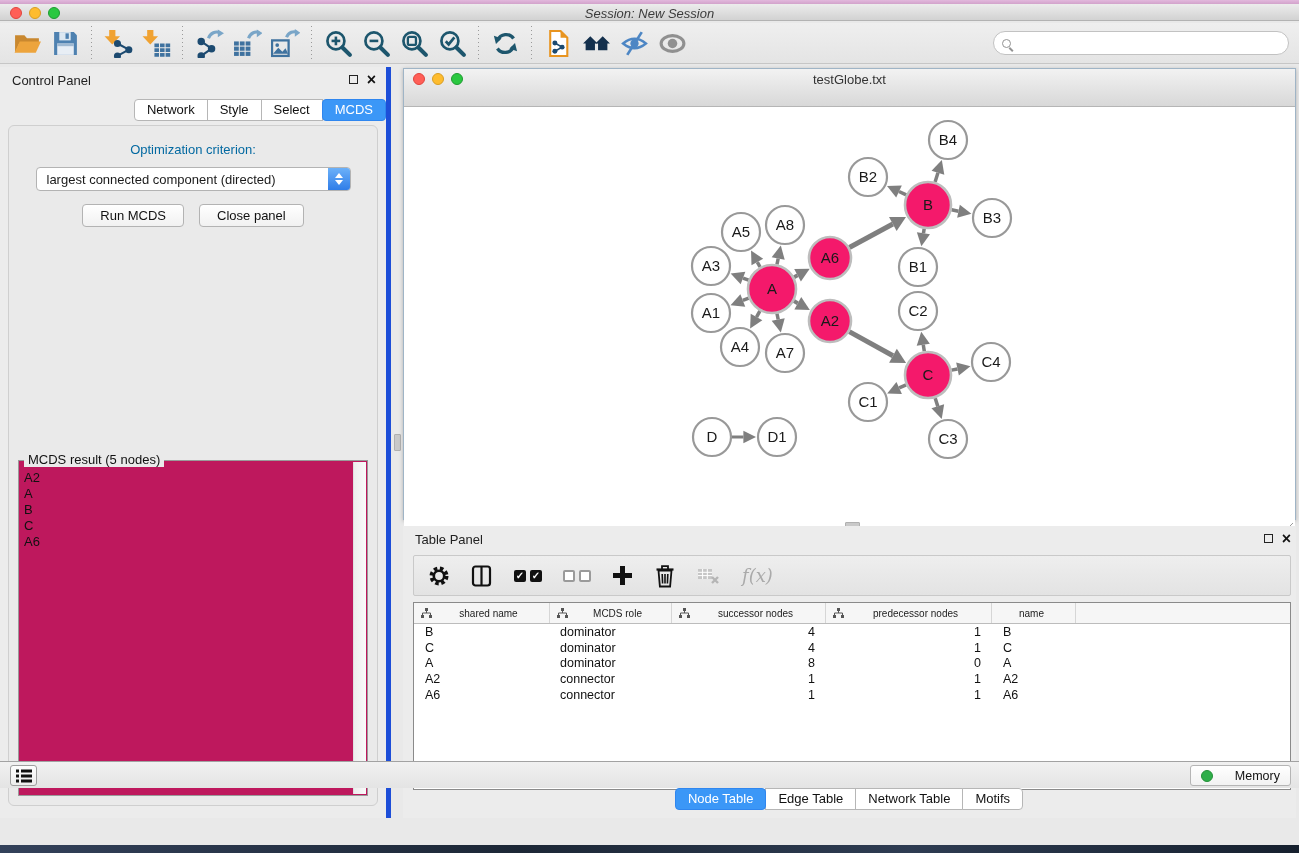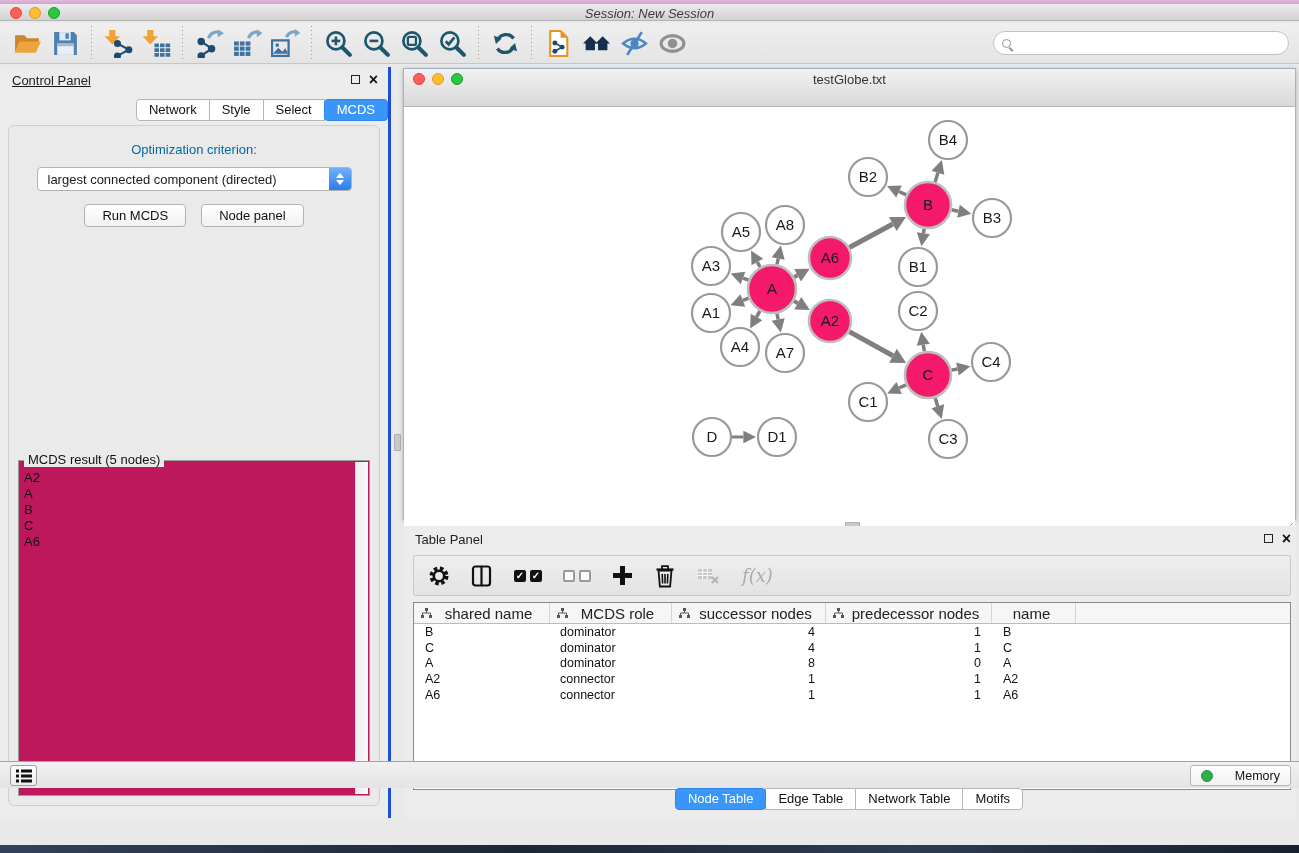--- a/index.html
+++ b/index.html
@@ -28,21 +28,21 @@
   .tsep { width:1px; height:34px; margin:0 7px; background-image:linear-gradient(#9a9a9a 30%, transparent 30%); background-size:1px 4px; }
   .searchbox { position:absolute; right:10px; top:8px; width:296px; height:24px; background:#fff; border:1px solid #c2c2c2; border-radius:12px; display:flex; align-items:center; padding-left:8px; }
   .mini-mag { width:9px; height:9px; border:1.5px solid #939393; border-radius:50%; position:relative; flex:0 0 auto; }
   .mini-mag::after { content:""; position:absolute; left:7px; top:7px; width:5px; height:1.5px; background:#939393; transform:rotate(45deg); transform-origin:0 0; }
   .searchbox input { border:none; outline:none; flex:1; height:18px; margin-left:6px; font:13px "Liberation Sans",sans-serif; background:transparent; }
 
   
   .workspace { position:absolute; left:0; top:61px; width:100%; height:753px; }
 
   
-  .control-panel { position:absolute; left:0; top:2px; width:391px; height:751px; background:#ececec; border-right:3px solid #1d4ed8;text-decoration:underline; }
+  .control-panel { position:absolute; left:0; top:2px; width:391px; height:751px; background:#ececec; border-right:5px solid #1d4ed8; }
   .panel-head { position:relative; height:26px; padding:6px 10px 0 12px; color:#222; }
   .panel-icons { position:absolute; right:10px; top:7px; display:flex; align-items:center; gap:9px; }
   .float-box { width:9px; height:9px; border:1.5px solid #222; display:inline-block; }
   .close-x { font-weight:900; font-size:16px; line-height:11px; color:#111; }
   .cp-tabs { text-align:right; margin-top:6px; white-space:nowrap; }
   .seg { display:inline-block; padding:2px 12px 3px; background:#fff; border:1px solid #b6b6b6; margin-left:-1px; color:#111; }
   .seg:first-child { border-radius:4px 0 0 4px; }
   .seg:last-child { border-radius:0 4px 4px 0; }
   .seg.sel { background:#3b97f7; border-color:#2f86ef; color:#fff; border-radius:4px; position:relative; }
   .cp-content { position:absolute; left:8px; right:8px; top:58px; bottom:12px; background:#eaeaea; border:1px solid #cfcfcf; border-radius:6px; }
@@ -73,21 +73,21 @@
   .table-panel { position:absolute; left:403px; top:461px; width:893px; height:292px; background:#ececec; }
   .tp-toolbar { position:absolute; left:10px; right:5px; top:29px; height:41px; background:linear-gradient(#eeeeee,#e3e3e3); border:1px solid #c9c9c9; border-radius:2px; display:flex; align-items:center; padding-left:14px; gap:21px; }
   .tico { display:flex; align-items:center; background:none; border:none; }
   .cbpair { display:flex; gap:4px; }
   .cb { width:12px; height:12px; background:#111; border-radius:2px; color:#fff; font-size:10px; line-height:12px; text-align:center; font-weight:700; }
   .cb.empty { background:#fff; border:2px solid #9a9a9a; }
   .fx { font-family:"DejaVu Serif", serif; font-style:italic; font-size:18px; color:#aaa; }
 
   .dtable { position:absolute; left:10px; right:5px; top:76px; height:188px; background:#fff; border:1px solid #8a8a8a; overflow:hidden; }
   .thead { display:flex; height:21px; background:#f6f6f6; border-bottom:1px solid #bcbcbc; }
-  .th { display:flex; align-items:center; border-right:1px solid #d6d6d6; color:#222; font-size:15px; }
+  .th { display:flex; align-items:center; border-right:1px solid #d6d6d6; color:#222; font-size:10px; }
   .th .thlabel { flex:1; text-align:center; padding-right:4px; }
   .th .treeicon { margin-left:7px; flex:0 0 auto; }
   .trow { display:flex; height:15.7px; align-items:center; font-size:12.5px; color:#111; }
   .td { overflow:hidden; white-space:nowrap; }
   .w0 { width:136px; } .w1 { width:122px; } .w2 { width:154px; } .w3 { width:166px; } .w4 { width:84px; }
   .wrest { flex:1; border-right:none !important; }
   .td.w0,.td.w4 { padding-left:11px; }
   .td.w1 { padding-left:10px; }
   .td.w2,.td.w3 { text-align:right; padding-right:11px; }
   .tp-tabs { position:absolute; left:0; right:0; bottom:8px; text-align:center; }
@@ -293,21 +293,21 @@
         <div class="opt-label">Optimization criterion:</div>
         <div class="dropdown">
           <span>largest connected component (directed)</span>
           <span class="stepper">
               <span class="chev-up"></span>
               <span class="chev-down"></span>
             </span>
         </div>
         <div class="btn-row">
           <button class="pbtn">Run MCDS</button>
-          <button class="pbtn">Node panel</button>
+          <button class="pbtn">Close panel</button>
         </div>
         <div class="result-box">
           <span class="result-legend">MCDS result (5 nodes)</span>
           <div class="result-list" id="result-list">
               <div>A2</div>
               <div>A</div>
               <div>B</div>
               <div>C</div>
               <div>A6</div>
             </div>

